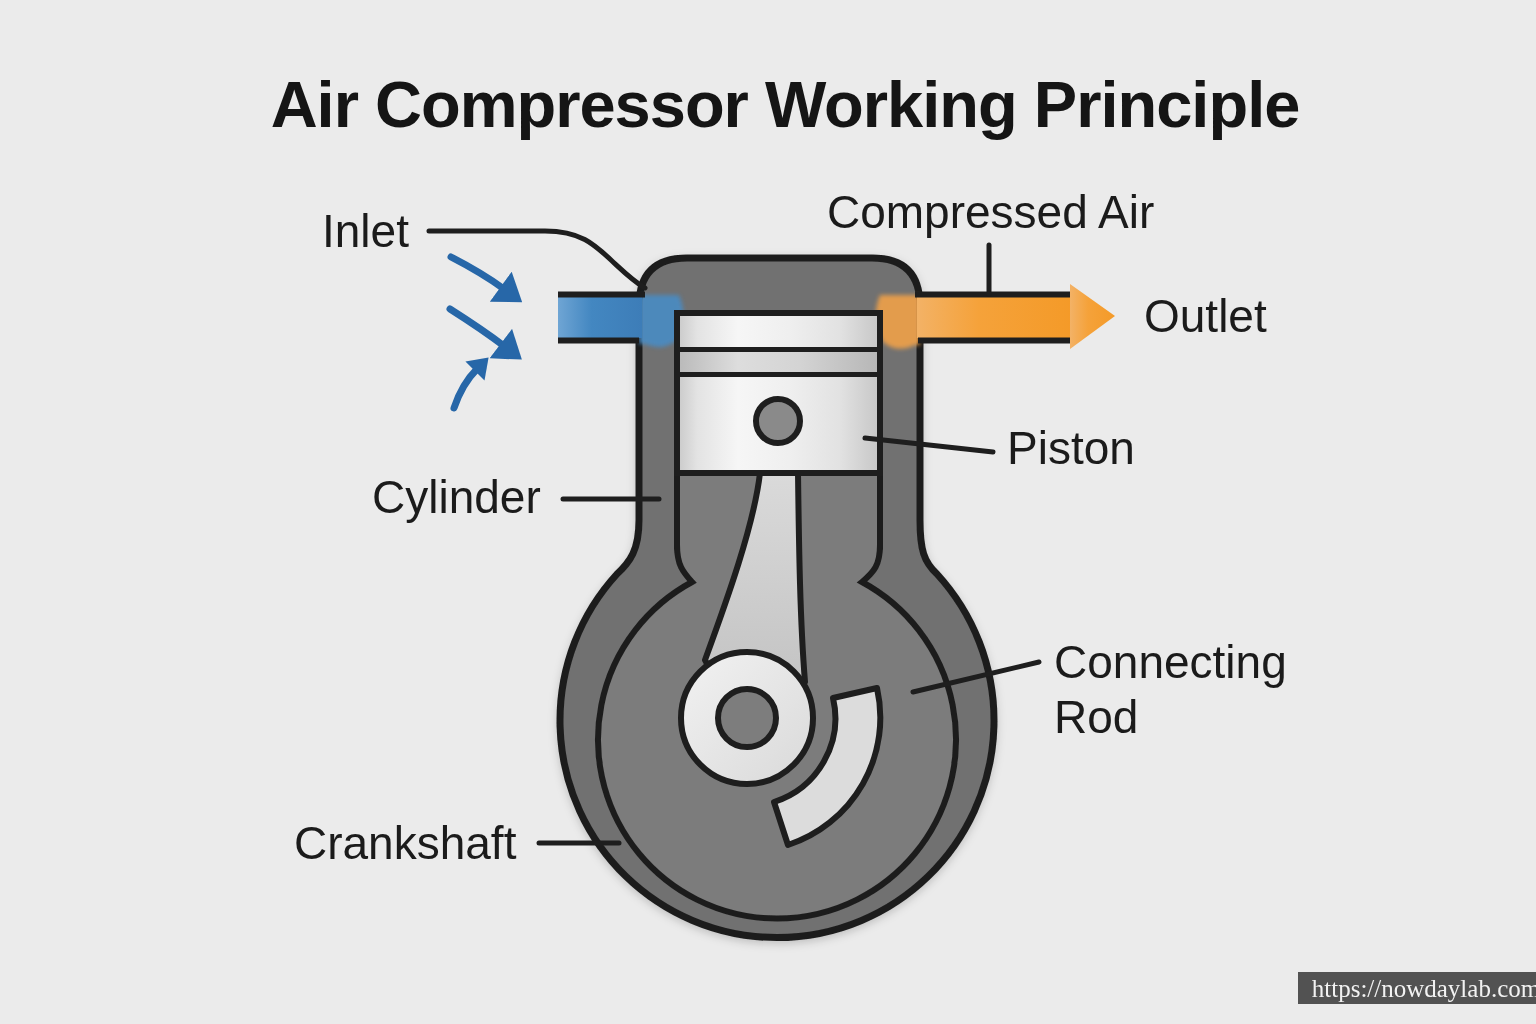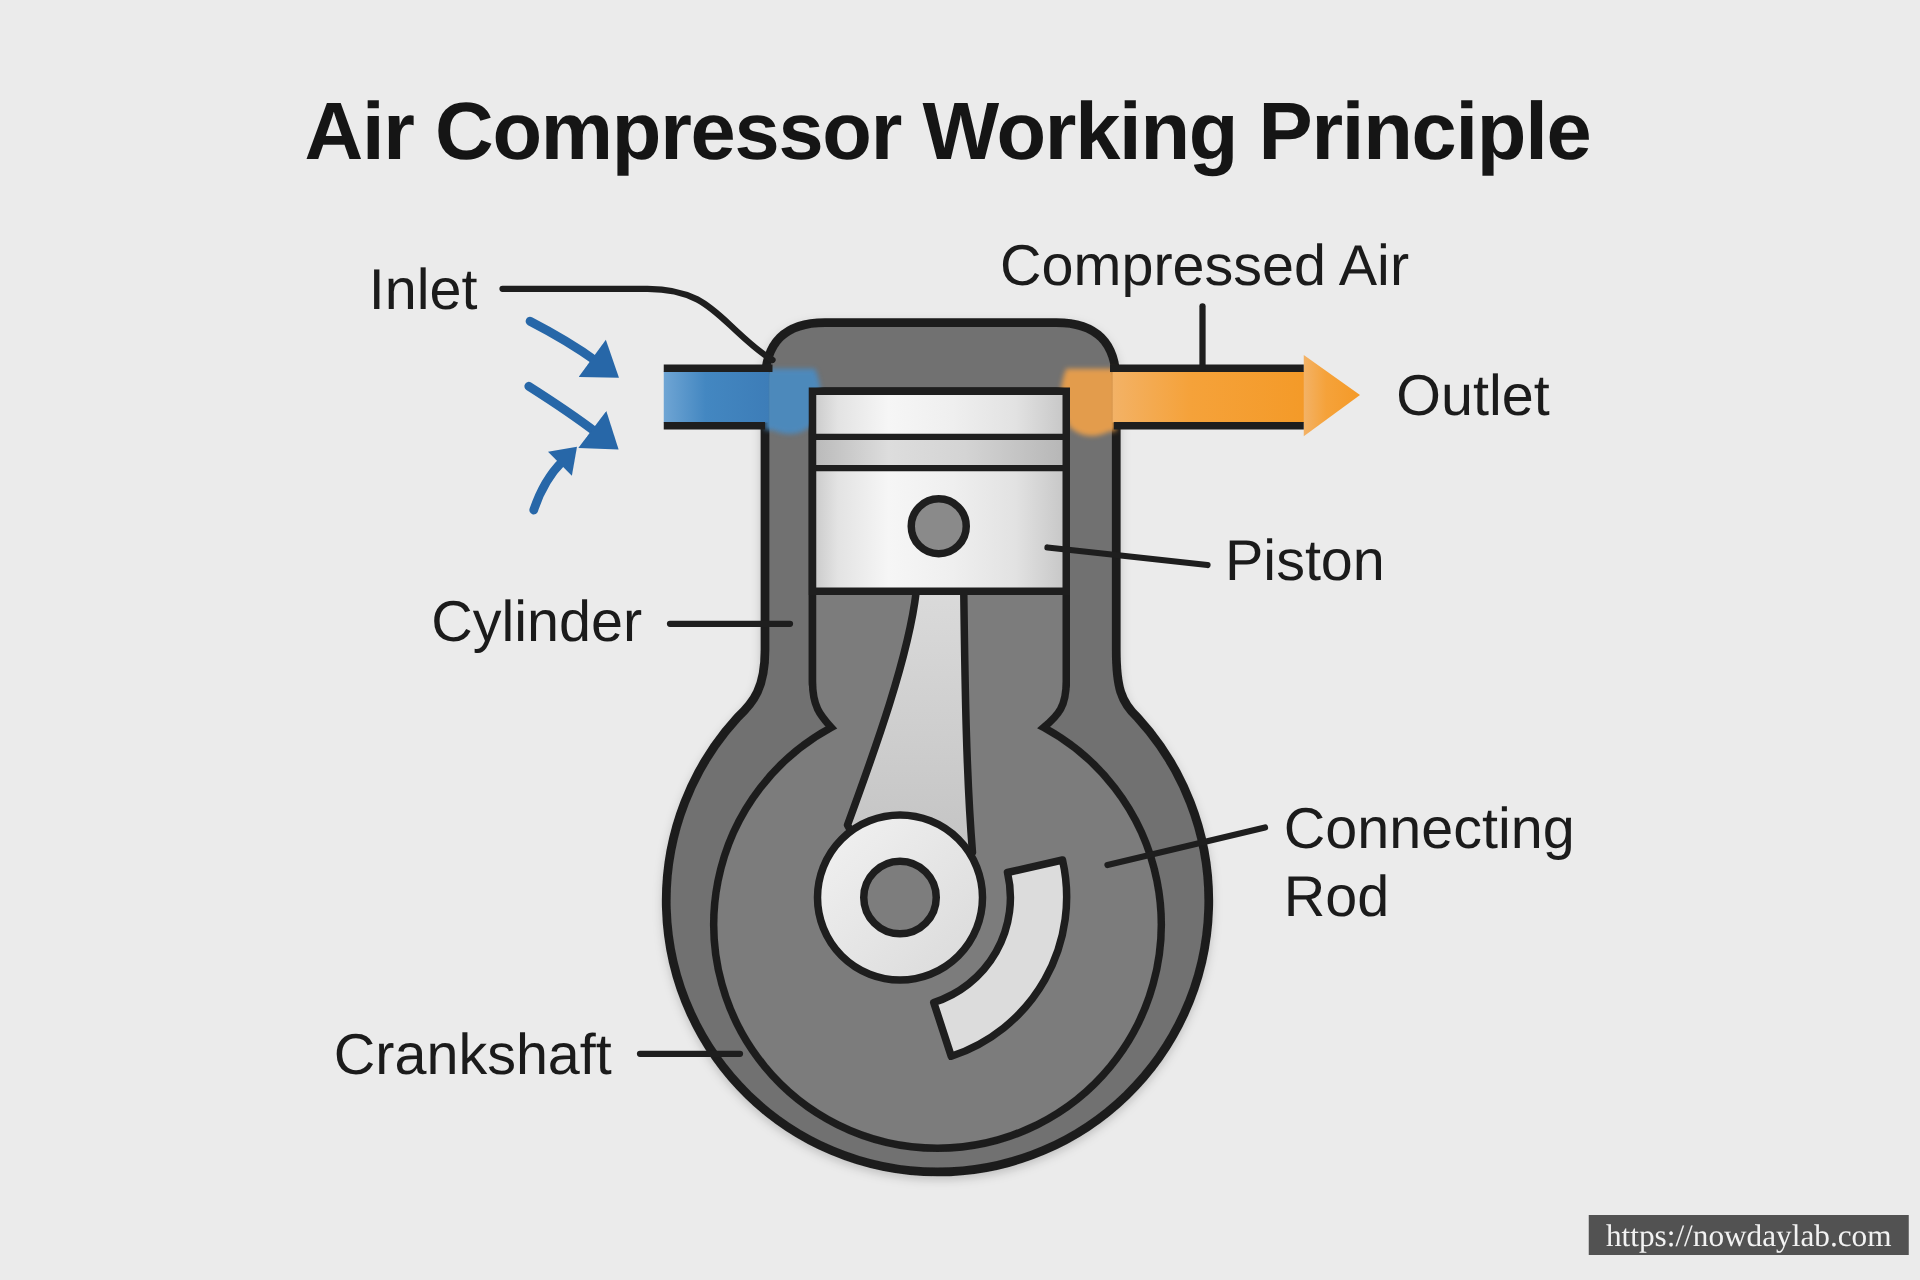--- a/index.html
+++ b/index.html
@@ -19,21 +19,21 @@
     --watermark_bg:#525252;
     --watermark_text:#f2f2f2;
   }
   html,body{margin:0;padding:0;}
   body{
     width:1536px;height:1024px;
     background:var(--background);
     font-family:"Liberation Sans", sans-serif;
     overflow:hidden;
   }
-  .stage{position:relative;width:1280px;height:1024px;}
+  .stage{position:relative;width:1280px;height:1024px;margin-left:27px;}
   svg{position:absolute;left:0;top:0;}
   .bg-fill{fill:var(--background);}
   .body-fill{fill:var(--body_gray);stroke:var(--outline);stroke-width:7;}
   .inner-fill{fill:var(--inner_gray);stroke:var(--outline);stroke-width:6;}
   .outline-stroke{stroke:var(--outline);}
   .leader{stroke:var(--outline);stroke-width:5;fill:none;stroke-linecap:round;}
   .label{
     font-family:"Liberation Sans", sans-serif;
     font-size:46px;font-weight:400;fill:var(--label_text);
   }

